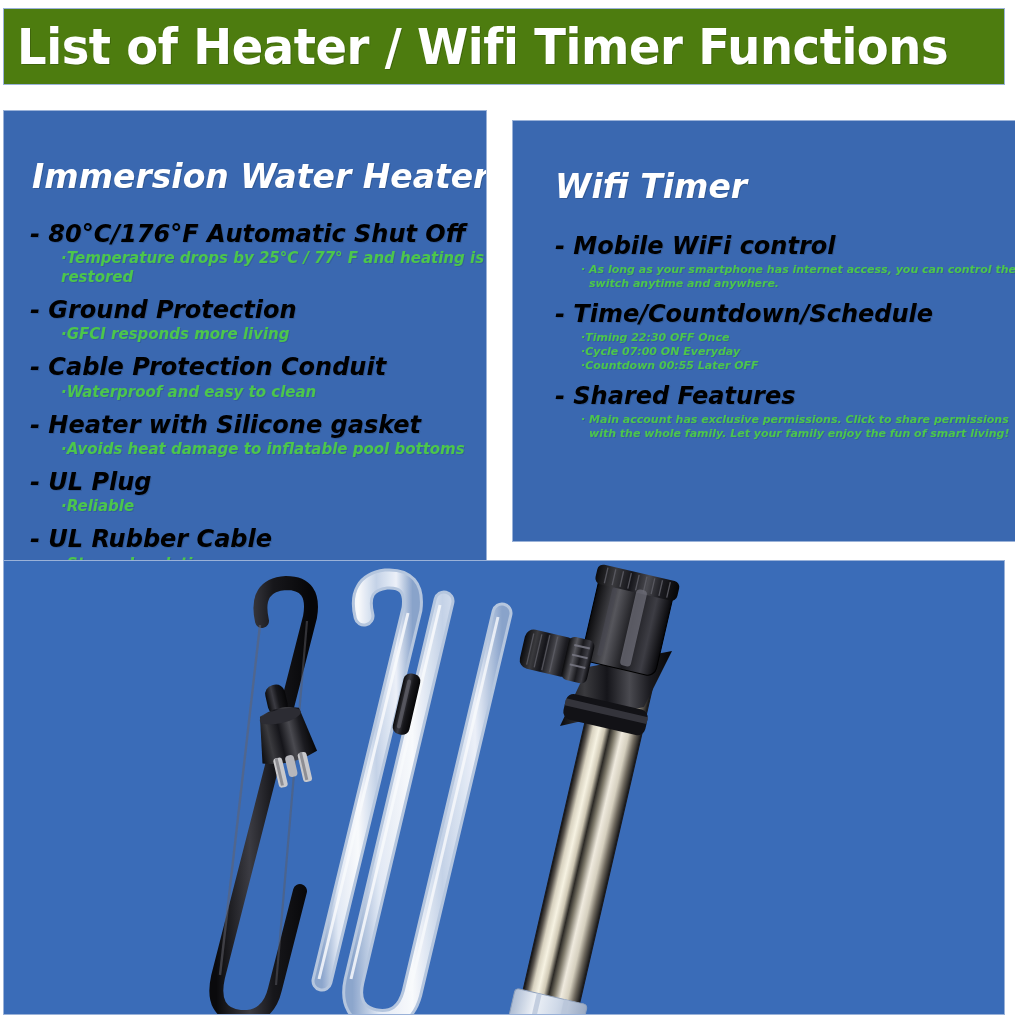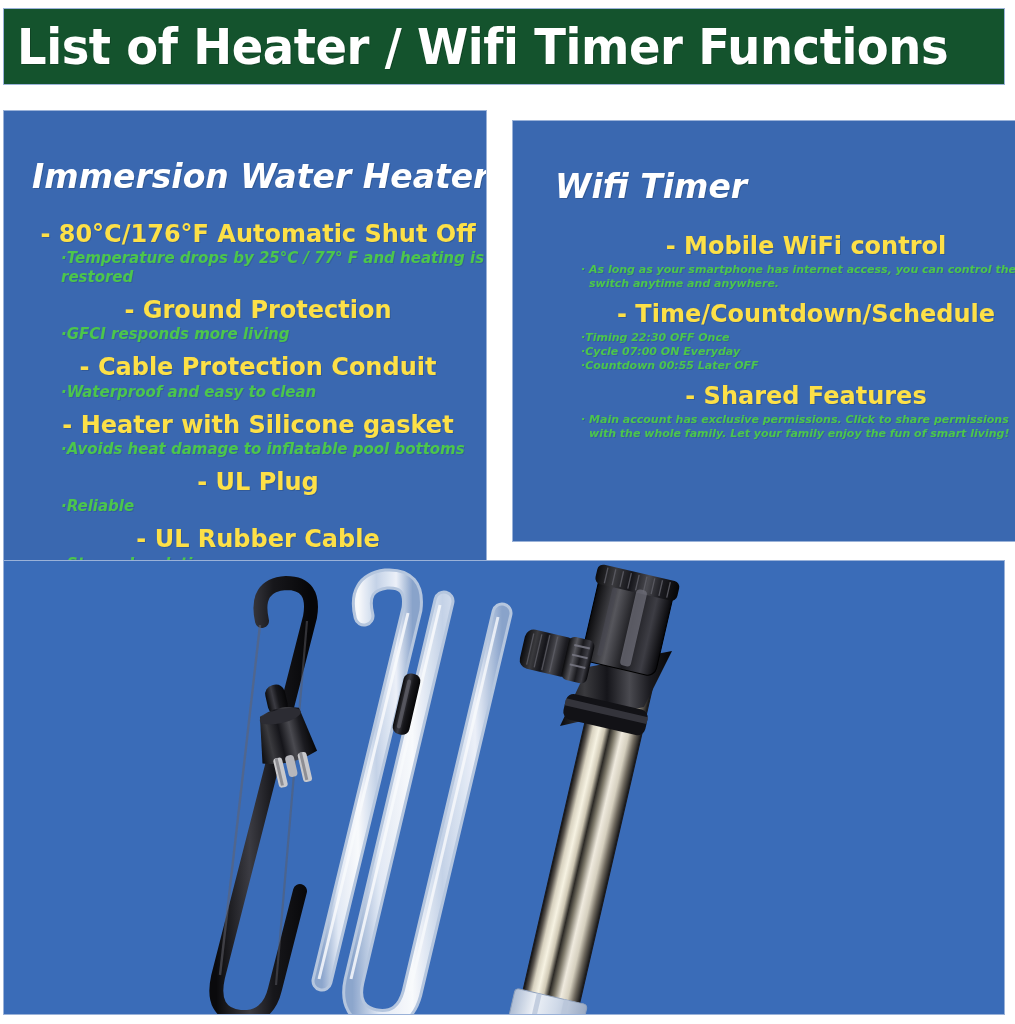--- a/index.html
+++ b/index.html
@@ -5,21 +5,21 @@
   html,body{margin:0;padding:0;background:#ffffff;}
   body{
     width:1015px;height:1024px;position:relative;overflow:hidden;
     font-family:"Liberation Sans", sans-serif;
     background:#ffffff;
   }
 
   
   #title-banner{
     position:absolute;left:3px;top:8px;width:1002px;height:77px;
-    background:#14532d;
+    background:#4d7c0f;
     border:1px solid #9ab2d8;
     box-sizing:border-box;
     display:flex;align-items:center;
   }
   #title-text{
     color:#ffffff;
     font-family:"DejaVu Sans", sans-serif;
     font-weight:bold;
     font-size:50px;
     letter-spacing:-0.5px;
@@ -53,28 +53,28 @@
     text-shadow:1px 1px 0 rgba(0,0,0,0.15);
   }
   #panel-heater .panel-heading{ padding:22px 0 0 28px; }
   #panel-timer  .panel-heading{ padding:22px 0 0 22px; }
 
   .feature-list{ list-style:none; margin:0; padding:0; }
 
   .feature-item{ margin:0; padding:0; }
 
   .feature-title{
-    color:#fde047;
+    color:#000000;
     font-family:"DejaVu Sans", sans-serif;
     font-weight:bold;
+    font-style:italic;
     font-size:24px;
     line-height:1.15;
     text-shadow:1px 1px 0 rgba(0,0,0,0.13);
     white-space:nowrap;
-    text-align:center;
   }
   .feature-sub{
     color:#4CC64C;
     font-family:"DejaVu Sans", sans-serif;
     font-weight:bold;
     font-style:italic;
     font-size:15px;
     line-height:1.25;
     text-shadow:1px 1px 0 rgba(0,0,0,0.10);
   }

